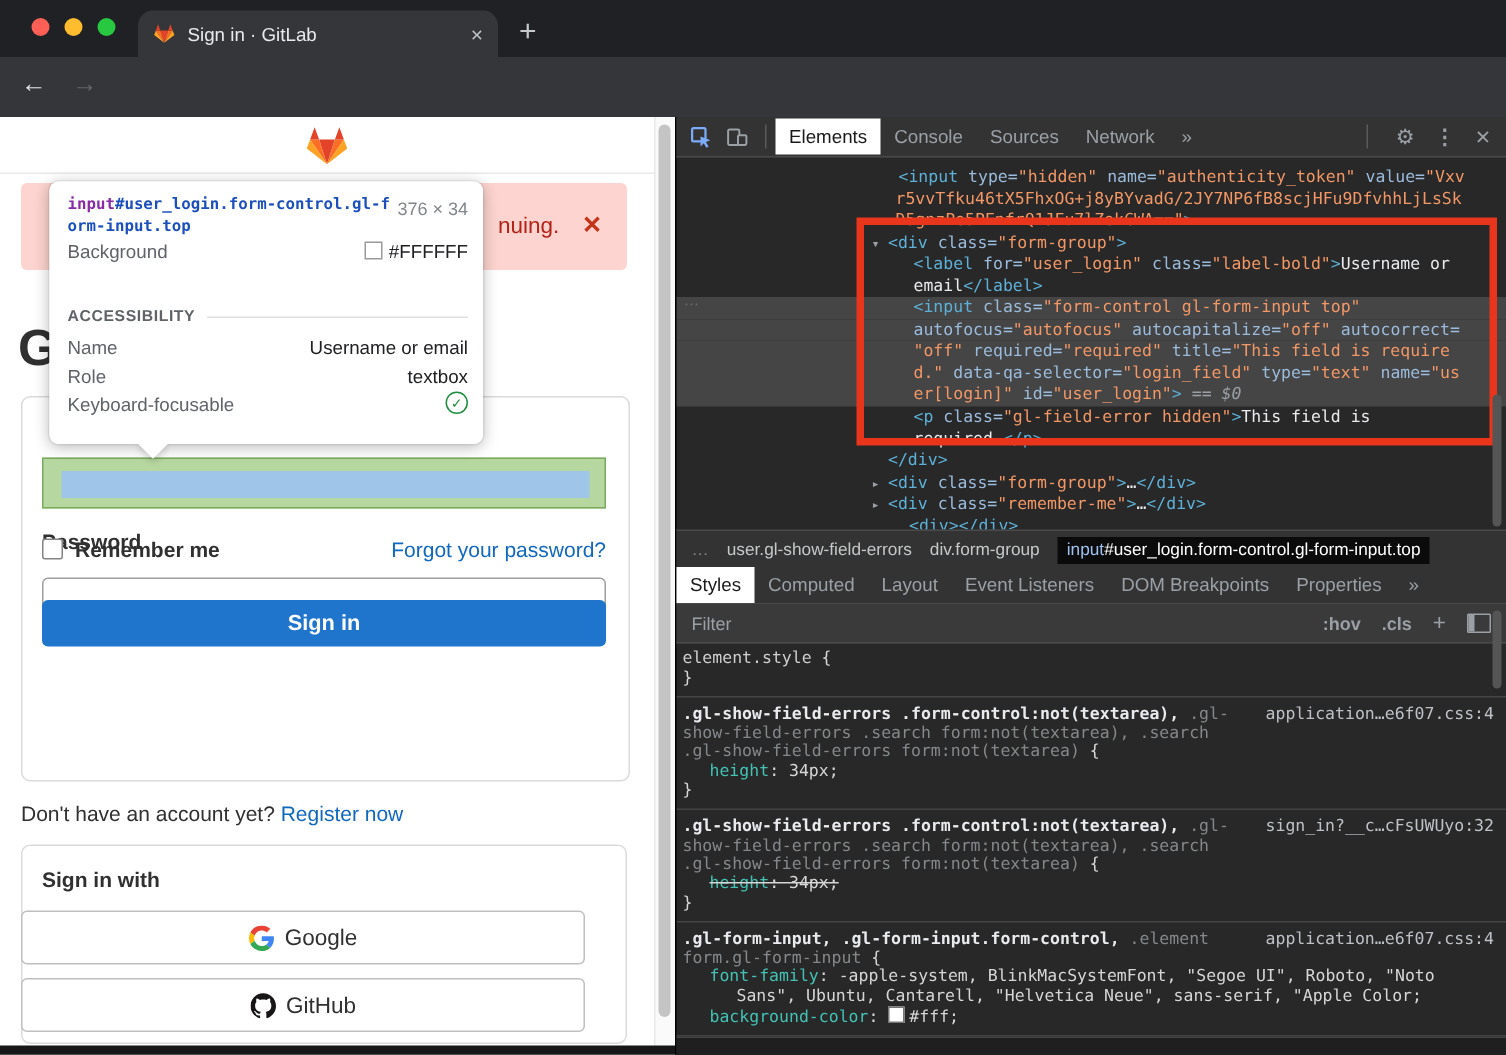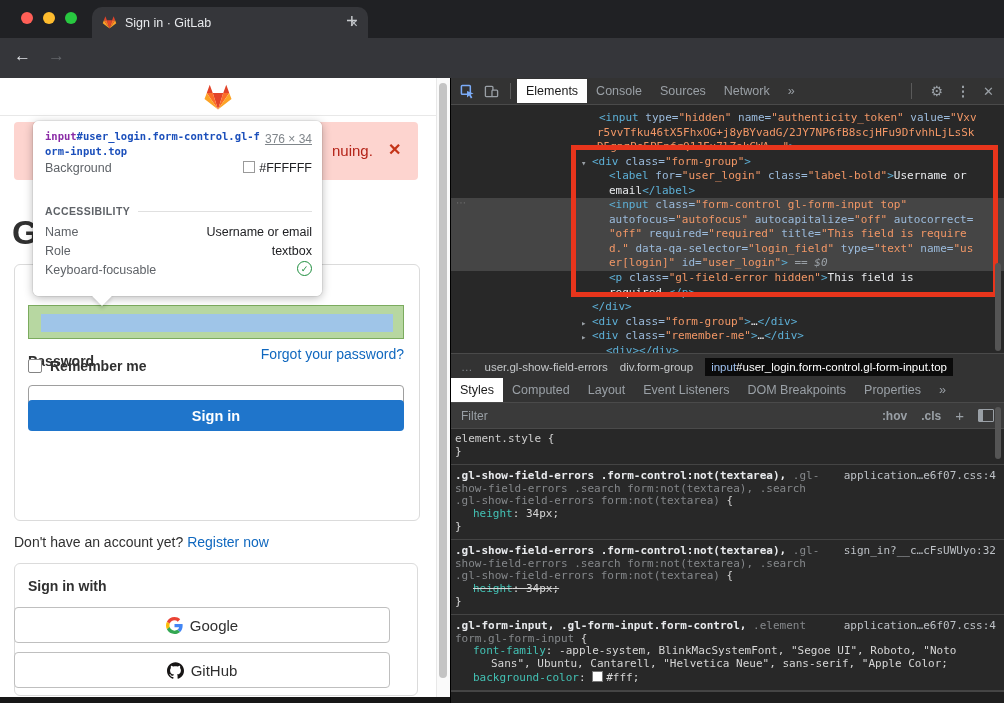--- a/index.html
+++ b/index.html
@@ -3,21 +3,21 @@
 <meta charset="utf-8">
 <style>
   html,body{margin:0;padding:0;width:1004px;height:703px;overflow:hidden;
     font-family:"Liberation Sans",sans-serif;background:#202124;}
   .abs{position:absolute;}
   .window{position:relative;width:1004px;height:703px;background:#202124;}
 
   
   .titlebar{position:absolute;top:0;left:0;width:1004px;height:38px;background:#202124;}
   .tl{position:absolute;top:12px;width:12px;height:12px;border-radius:50%;}
-  .tab{position:absolute;left:92px;top:7px;width:276px;height:31px;background:#35363a;
+  .tab{position:absolute;left:92px;top:7px;width:240px;height:31px;background:#35363a;
     border-radius:10px 10px 0 0;display:flex;align-items:center;padding:0 10px;box-sizing:border-box;color:#e8eaed;}
   .tab-title{font-size:12.5px;margin-left:8px;flex:1;white-space:nowrap;overflow:hidden;}
   .tab-close{color:#bdc1c6;font-size:14px;cursor:default;}
   .newtab{position:absolute;left:346px;top:10px;color:#c7cacd;font-size:20px;font-weight:300;}
   .navbar{position:absolute;top:38px;left:0;width:1004px;height:40px;background:#35363a;}
   .navbtn{position:absolute;top:8px;font-size:17px;color:#dfe1e5;}
   .omnibox{position:absolute;left:108px;top:44px;width:784px;height:29px;background:#202124;
     border-radius:15px;display:flex;align-items:center;padding:0 12px;box-sizing:border-box;overflow:hidden;}
   .url{font-size:13.5px;white-space:nowrap;overflow:hidden;}
   .url .host{color:#e8eaed;font-weight:bold;}
@@ -48,21 +48,21 @@
   .page-bottom{position:absolute;left:0;top:619px;width:450px;height:6px;background:#171717;z-index:30;}
 
   
   .tooltip{position:absolute;left:33px;top:43px;width:289px;height:175px;background:#fff;border-radius:6px;
     box-shadow:0 2px 10px rgba(0,0,0,.28), 0 0 0 1px rgba(0,0,0,.06);z-index:20;}
   .tooltip-arrow{position:absolute;left:62px;top:168px;width:14px;height:14px;background:#fff;transform:rotate(45deg);
     box-shadow:2px 2px 4px rgba(0,0,0,.15);}
   .tt-sel{position:absolute;left:12px;top:8px;width:220px;font-family:"DejaVu Sans Mono",monospace;
     font-size:10.5px;font-weight:bold;line-height:15px;word-break:break-all;}
   .tt-sel .tag{color:#8a2ba6;} .tt-sel .rest{color:#1b4fbb;}
-  .tt-size{position:absolute;right:10px;top:11px;font-size:12px;color:#80868b;text-decoration:underline;}
+  .tt-size{position:absolute;right:10px;top:11px;font-size:12px;color:#80868b;}
   .tt-row{position:absolute;left:12px;right:10px;height:16px;font-size:12.5px;color:#5f6368;}
   .tt-row .val{position:absolute;right:0;top:0;color:#202124;}
   .swatch{display:inline-block;width:10px;height:10px;background:#fff;border:1px solid #9a9a9a;margin-right:4px;vertical-align:-1px;}
   .tt-a11y{position:absolute;left:12px;top:61px;right:10px;font-size:10.5px;font-weight:bold;letter-spacing:.4px;color:#5f6368;
     display:flex;align-items:center;gap:8px;}
   .tt-a11y:after{content:"";flex:1;height:1px;background:#e0e0e0;}
   .check-badge{position:absolute;right:0;top:-2px;width:13px;height:13px;border:1.5px solid #1e8e3e;border-radius:50%;
     color:#1e8e3e;font-size:9px;display:flex;align-items:center;justify-content:center;}
 
   
@@ -172,21 +172,21 @@
 
     <div class="hl-pad">
       <div class="hl-content"></div>
     </div>
 
     <span class="flabel" style="left:28px;top:275px">Password</span>
     <div class="input" style="top:307px"></div>
 
     <span class="checkbox"></span>
     <span class="flabel" style="left:50px;top:280px">Remember me</span>
-    <a class="link abs" style="right:46px;top:268px" href="#">Forgot your password?</a>
+    <a class="link abs" style="right:46px;top:280px" href="#">Forgot your password?</a>
 
     <div class="btn-signin">
         <span>Sign in</span>
       </div>
 
     <span class="abs" style="left:14px;top:456px;font-size:14px;color:#303030"><span>Don't have an account yet? </span><a class="link" href="#">Register now</a></span>
 
     <div class="card" style="left:14px;top:485px;width:404px;height:133px;"></div>
     <span class="flabel" style="left:28px;top:500px">Sign in with</span>
 

